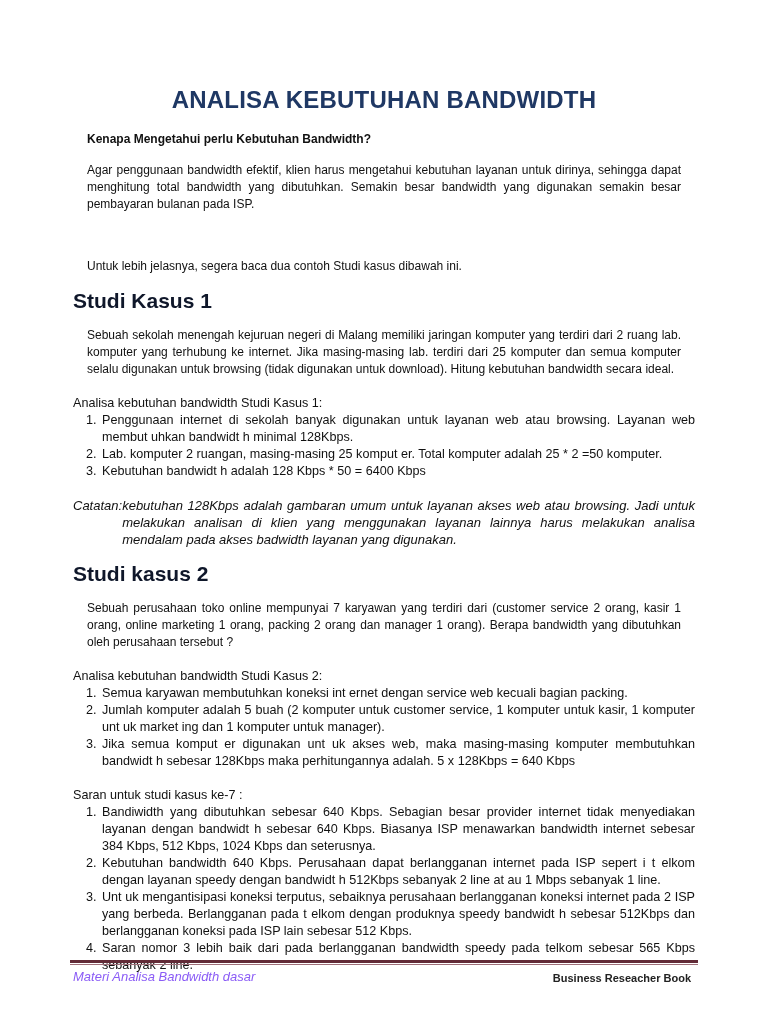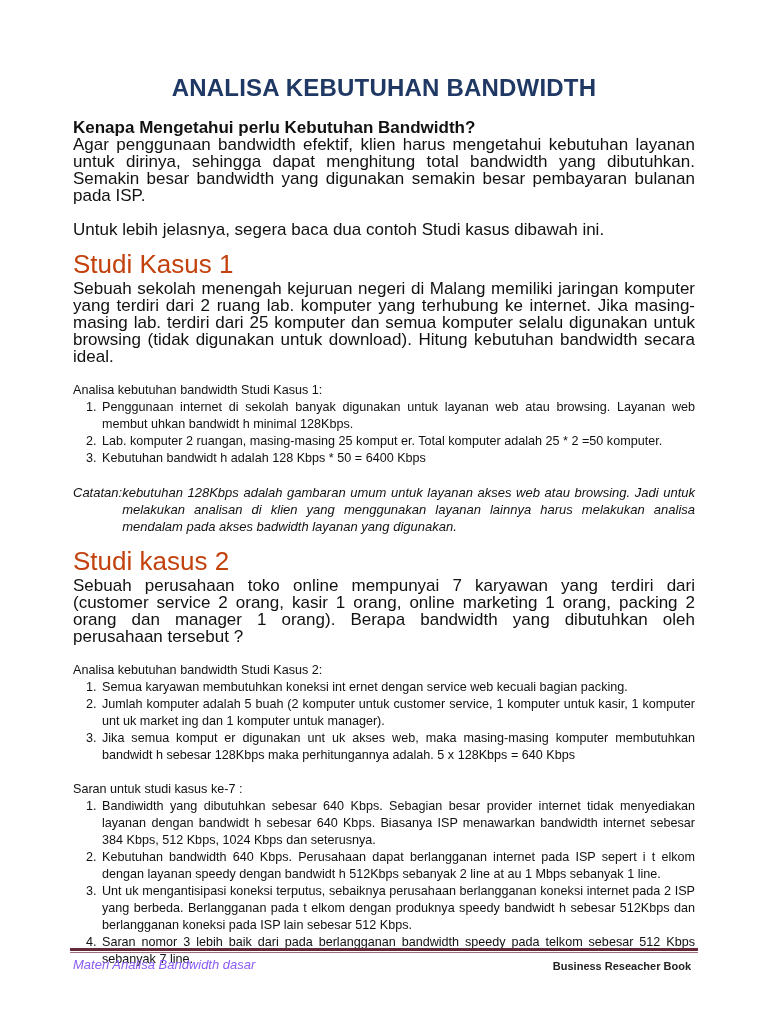--- a/index.html
+++ b/index.html
@@ -1,25 +1,25 @@
 <!DOCTYPE html>
 <html><head>
   <meta charset="utf-8">
   <style>
     html, body { margin: 0; padding: 0; background: #ffffff; }
     body { width: 768px; height: 1024px; position: relative; overflow: hidden;
            font-family: "Liberation Sans", sans-serif; color: #111; }
-    .page { position: absolute; left: 0; top: 4px; width: 768px; height: 836px; }
+    .page { position: absolute; left: 0; top: 16px; width: 768px; height: 836px; }
     .content { position: absolute; left: 73px; top: 70px; width: 622px; }
     .doc-title { text-align: center; font-size: 24px; font-weight: bold; color: #1f3864;
                  margin: 0 0 17px 0; letter-spacing: 0.2px; }
-    p { margin: 0; font-size: 17px; line-height: 17px; text-align: justify; }
+    p { margin: 14px; font-size: 12px; line-height: 17px; text-align: justify; }
     .bold { font-weight: bold; }
     .gap { height: 17px; }
-    .case-heading { font-size: 26px; font-weight: normal; color: #c2410c; margin: 14px 0 4px 0; line-height: 24px; }
+    .case-heading { font-size: 21px; font-weight: bold; color: #0f172a; margin: 14px 0 4px 0; line-height: 24px; }
     .subhead { font-weight: normal; font-size: 12.6px; line-height: 17px; margin-top: 17px; }
     ol { margin: 0; padding-left: 27px; font-size: 12.6px; line-height: 17px; }
     ol li { text-align: justify; padding-left: 2px; }
     .note { font-style: italic; font-size: 13px; line-height: 17px; margin-top: 17px; display: flex; }
     .note-label { flex: 0 0 auto; }
     .note-text { flex: 1; text-align: justify; }
     .footer-line { position: absolute; left: 70px; top: 944px; width: 628px; height: 3px; background: #622b37; }
     .footer-line2 { position: absolute; left: 70px; top: 948px; width: 628px; height: 1px; background: #a0707a; }
     .footer-left { position: absolute; left: 73px; top: 953px; font-style: italic; font-size: 13px; color: #8b5cf6; }
     .footer-right { position: absolute; right: 77px; top: 956px; font-size: 11px; font-weight: bold; color: #222; }
@@ -55,21 +55,21 @@
     <ol>
       <li>Semua karyawan membutuhkan koneksi int ernet dengan service web kecuali bagian packing.</li>
       <li>Jumlah komputer adalah 5 buah (2 komputer untuk customer service, 1 komputer untuk kasir, 1 komputer unt uk market ing dan 1 komputer untuk  manager).</li>
       <li>Jika semua komput er digunakan unt uk akses  web, maka masing-masing komputer membutuhkan bandwidt h sebesar 128Kbps maka perhitungannya adalah. 5 x 128Kbps = 640 Kbps</li>
     </ol>
     <div class="subhead" style="font-weight:normal;">Saran untuk studi kasus ke-7 :</div>
     <ol>
       <li>Bandiwidth yang dibutuhkan sebesar 640 Kbps. Sebagian besar provider  internet  tidak menyediakan layanan dengan bandwidt h sebesar 640 Kbps. Biasanya ISP menawarkan bandwidth internet sebesar 384 Kbps, 512 Kbps, 1024 Kbps dan seterusnya.</li>
       <li>Kebutuhan bandwidth 640 Kbps. Perusahaan dapat berlangganan  internet pada ISP sepert i t elkom dengan layanan speedy dengan bandwidt h 512Kbps sebanyak 2 line at au 1 Mbps sebanyak 1 line.</li>
       <li>Unt uk mengantisipasi koneksi terputus, sebaiknya perusahaan berlangganan koneksi internet pada 2 ISP yang berbeda. Berlangganan pada t elkom dengan produknya speedy bandwidt h sebesar 512Kbps dan berlangganan koneksi pada ISP lain sebesar 512 Kbps.</li>
-      <li>Saran nomor 3 lebih baik dari pada berlangganan bandwidth  speedy pada telkom sebesar 512 Kbps sebanyak 7 line.</li>
+      <li>Saran nomor 3 lebih baik dari pada berlangganan bandwidth  speedy pada telkom sebesar 565 Kbps sebanyak 2 line.</li>
     </ol>
   </div>
 
   <div class="footer-line"></div>
   <div class="footer-line2"></div>
   <div class="footer-left">Materi Analisa Bandwidth dasar</div>
   <div class="footer-right">Business Reseacher Book</div>
 </div>
 
 </body></html>

